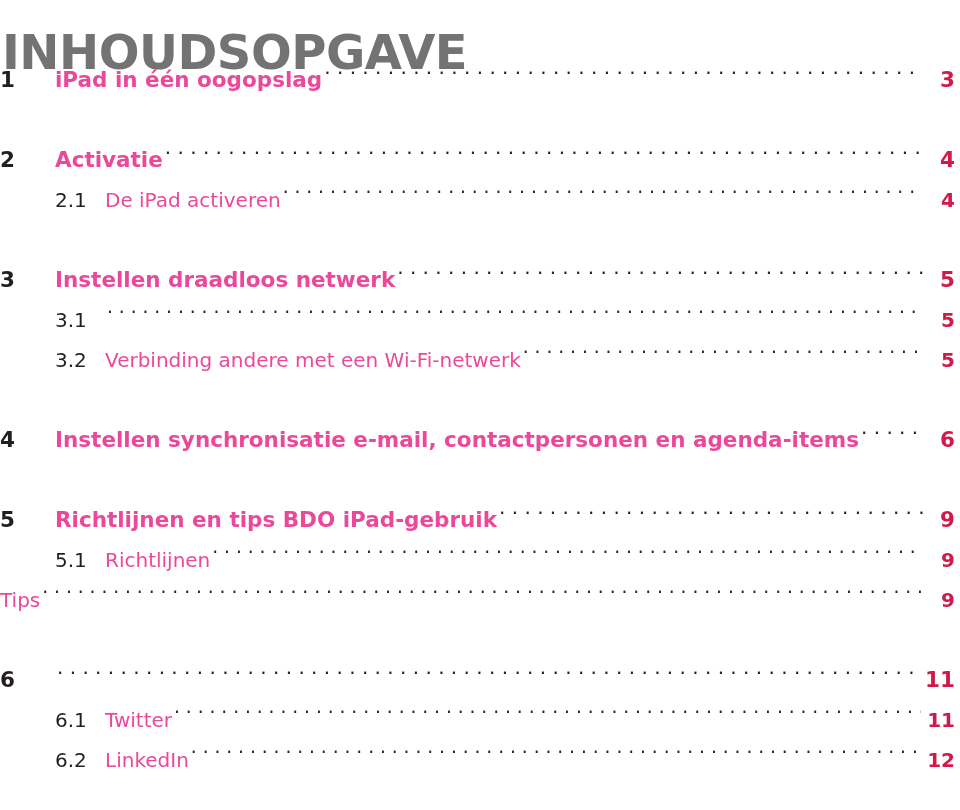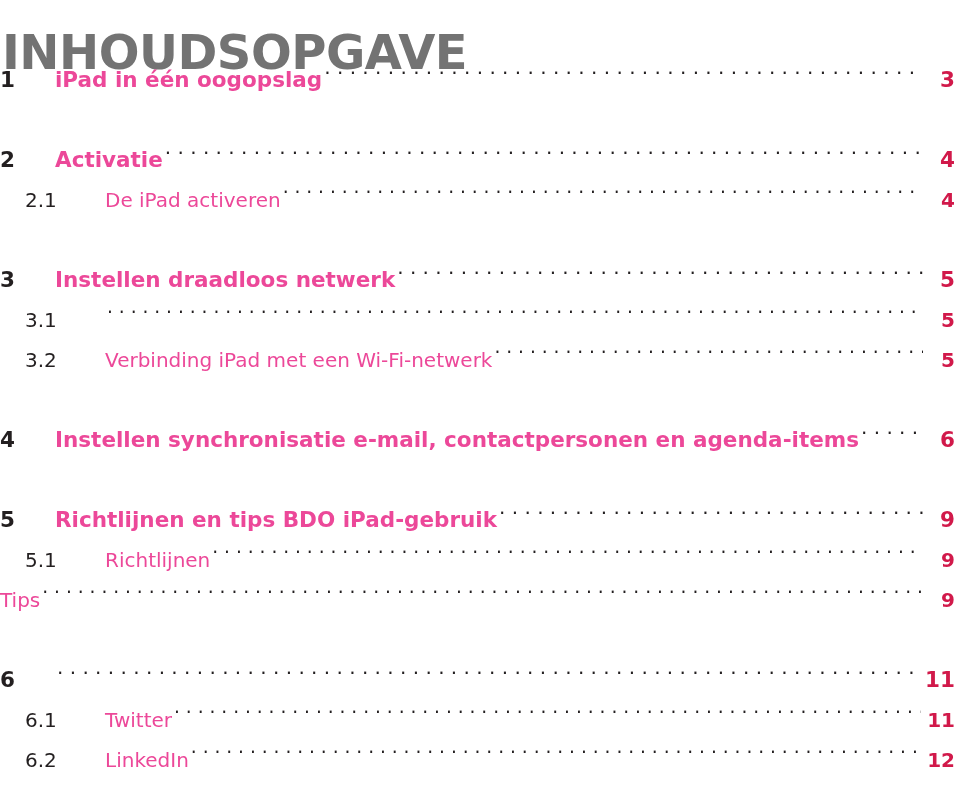--- a/index.html
+++ b/index.html
@@ -70,21 +70,21 @@
   
   .toc-row.lvl2 {
     height: 40px;
     font-size: 20px;
     font-weight: normal;
     line-height: 40px;
   }
   .toc-row.lvl2 .num {
     width: 105px;
     flex: 0 0 105px;
-    padding-left: 25px;
+    padding-left: 55px;
     box-sizing: border-box;
     text-align: left;
   }
 
   .toc-row .label {
     flex: 0 1 auto;
     white-space: nowrap;
     color: #ec4899;
   }
 
@@ -158,21 +158,21 @@
         <span class="leader"></span>
         <span class="pagenum">5</span>
       </div>
       <div class="toc-row lvl2">
         <span class="num">3.1</span>
         <span class="leader"></span>
         <span class="pagenum">5</span>
       </div>
       <div class="toc-row lvl2">
         <span class="num">3.2</span>
-        <span class="label">Verbinding iPad met een Wi-Fi-netwerk</span>
+        <span class="label">Verbinding andere met een Wi-Fi-netwerk</span>
         <span class="leader"></span>
         <span class="pagenum">5</span>
       </div>
       <div class="toc-spacer"></div>
       <div class="toc-row lvl1">
         <span class="num">4</span>
         <span class="label">Instellen synchronisatie e-mail, contactpersonen en agenda-items</span>
         <span class="leader"></span>
         <span class="pagenum">6</span>
       </div>

